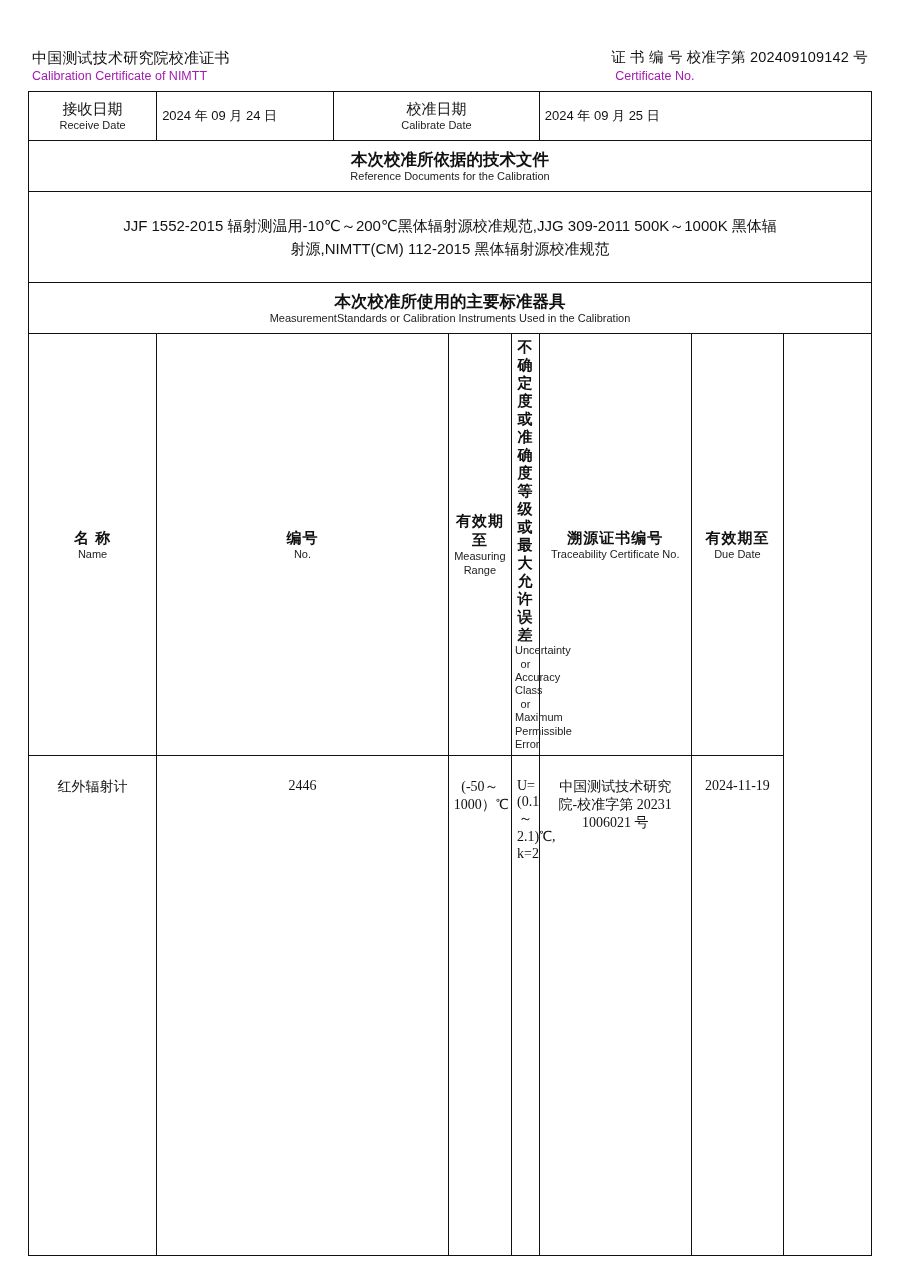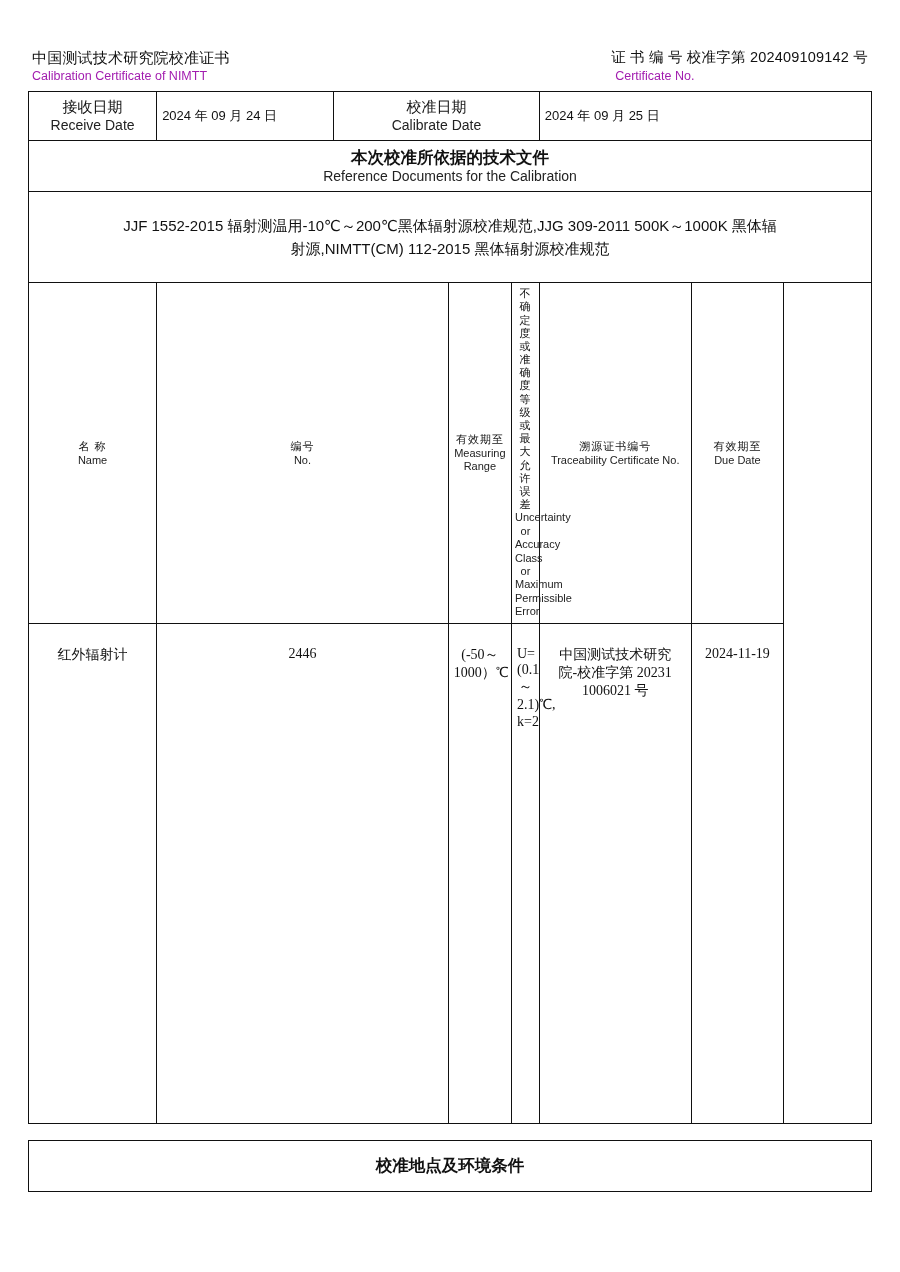--- a/index.html
+++ b/index.html
@@ -59,21 +59,21 @@
     table-layout: fixed;
   }
   .tbl td, .tbl th {
     border: 1px solid #111;
     padding: 3px 5px;
     vertical-align: middle;
     font-size: 13px;
   }
   .c { text-align: center; }
   .cn { font-size: 15px; }
-  .en { font-size: 14px; color: #222; }
+  .en { font-size: 11px; color: #222; }
   .cn-b { font-size: 16px; font-weight: 600; }
 
   .two-line { line-height: 1.25; }
 
   
   .date-row td { height: 42px; }
   .lbl-cell { width: 188px; }
   .val-cell { font-size: 14.5px; padding-left: 10px; }
 
   
@@ -91,21 +91,21 @@
     line-height: 1.55;
     padding: 8px 22px;
     text-align: center;
   }
 
   
   .std-head td {
     height: 78px;
     padding: 4px 3px;
   }
-  .std-head .cn { font-size: 11px; letter-spacing: 1px; }
+  .std-head .cn { font-size: 15px; letter-spacing: 1px; font-weight: bold; }
   .std-head .en { font-size: 11px; line-height: 1.22; }
 
   .std-body {
     height: 500px;
     vertical-align: top;
     font-family: Liberation Serif, serif;
   }
   .std-body td {
     vertical-align: top;
     padding-top: 22px;
@@ -163,20 +163,26 @@
       </td>
     </tr>
 
     <tr class="ref-body">
       <td colspan="8">
         <div>JJF 1552-2015 辐射测温用-10℃～200℃黑体辐射源校准规范,JJG 309-2011 500K～1000K  黑体辐</div>
         <div>射源,NIMTT(CM)    112-2015  黑体辐射源校准规范</div>
       </td>
     </tr>
 
+    <tr class="sec-title">
+      <td class="c two-line" colspan="8">
+        <div class="cn-b">本次校准所使用的主要标准器具</div>
+        <div class="en">MeasurementStandards or Calibration Instruments Used in the Calibration</div>
+      </td>
+    </tr>
 
     <tr class="std-head">
       <td class="c">
         <div class="cn">名      称</div>
         <div class="en">Name</div>
       </td>
 
       <td class="c" colspan="2" style="">
         <div class="cn">编号</div>
         <div class="en">No.</div>

